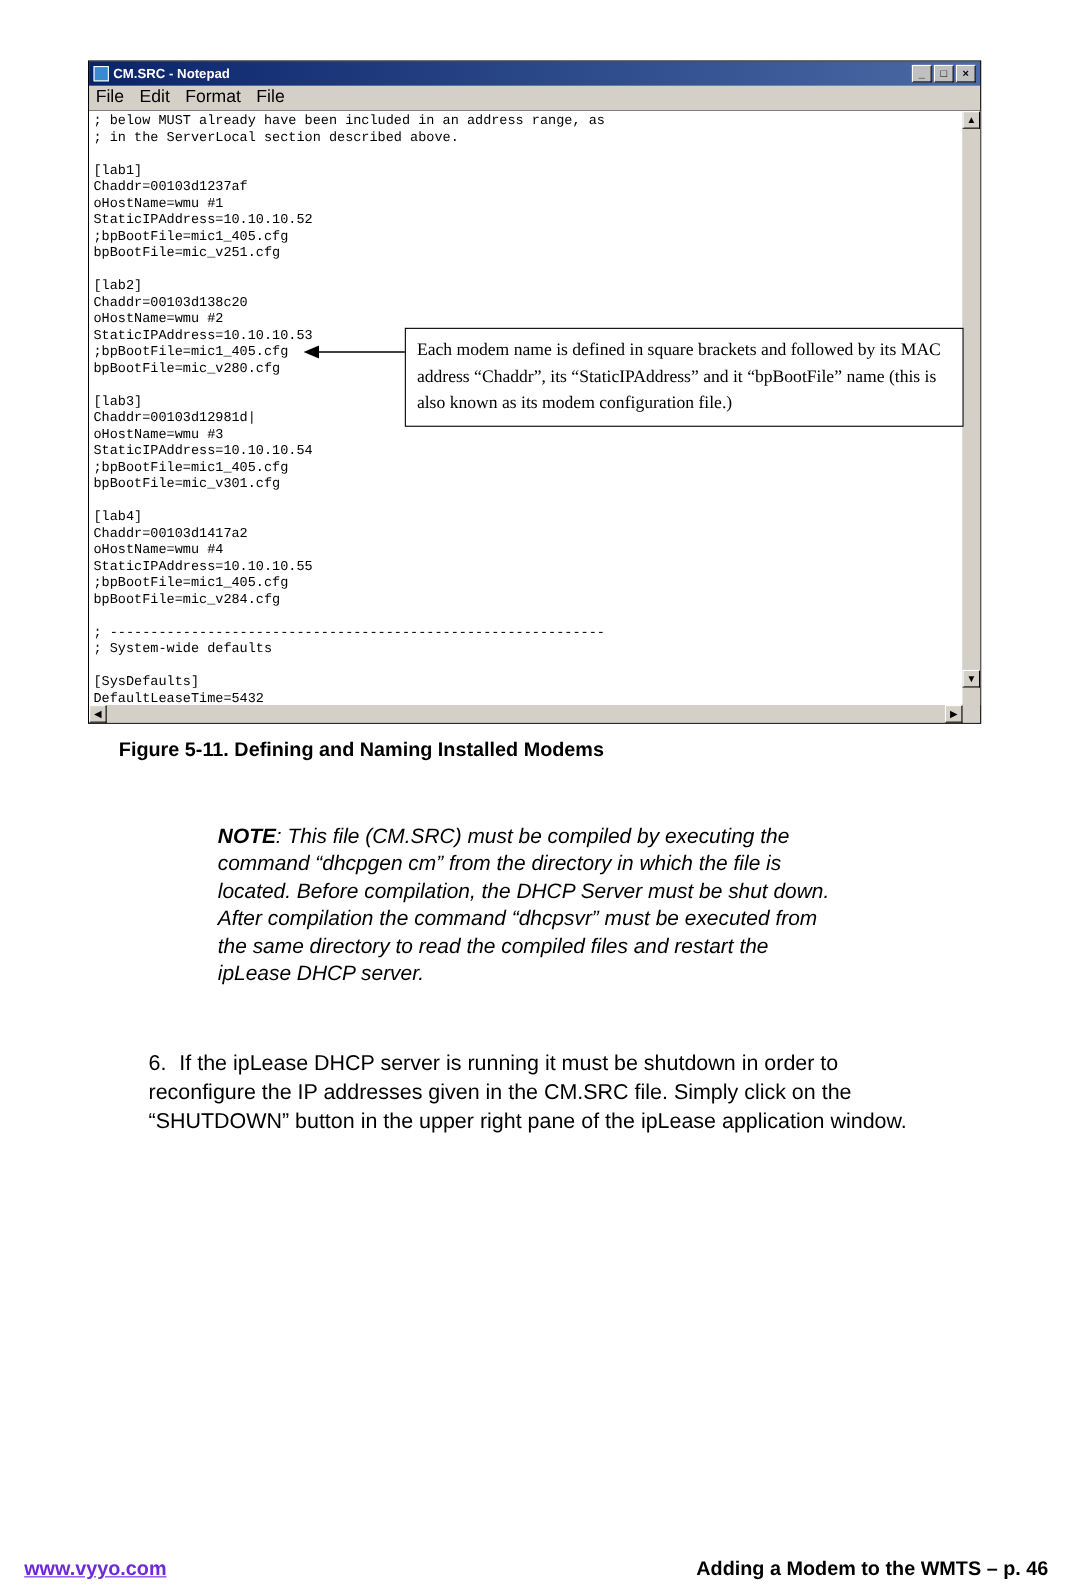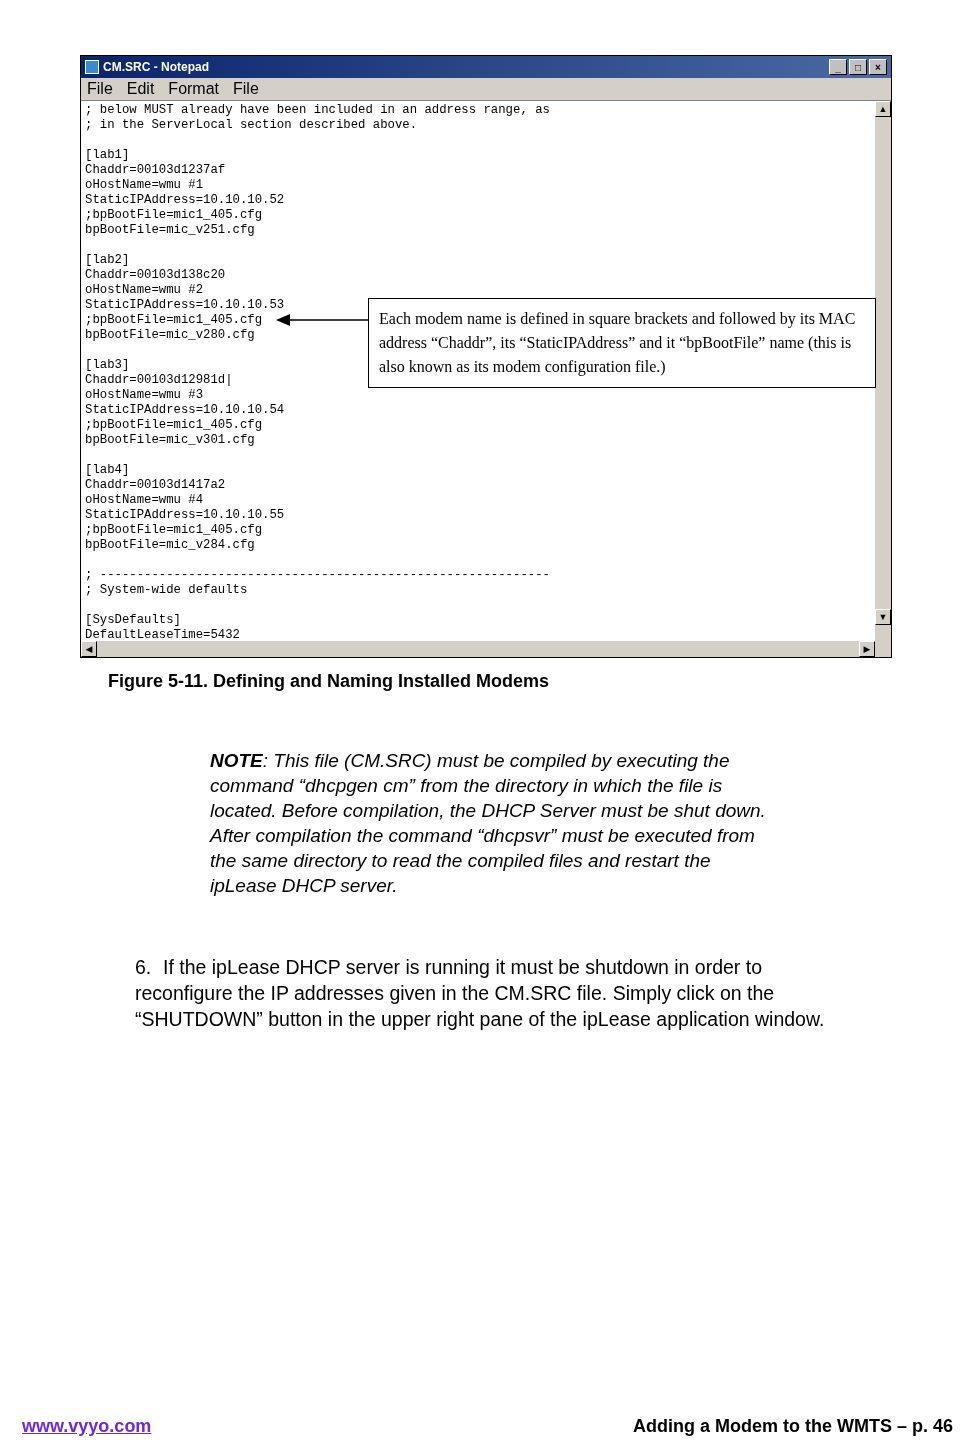--- a/index.html
+++ b/index.html
@@ -155,21 +155,20 @@
     font-size: 18px;
   }
   .note-block {
     position: absolute;
     left: 198px;
     top: 748px;
     width: 565px;
     font-style: italic;
     font-size: 19px;
     line-height: 25px;
-    margin-left: 12px;
   }
   .note-label { font-weight: bold; }
   .step6 {
     position: absolute;
     left: 135px;
     top: 954px;
     width: 720px;
     font-size: 19.5px;
     line-height: 26px;
   }

